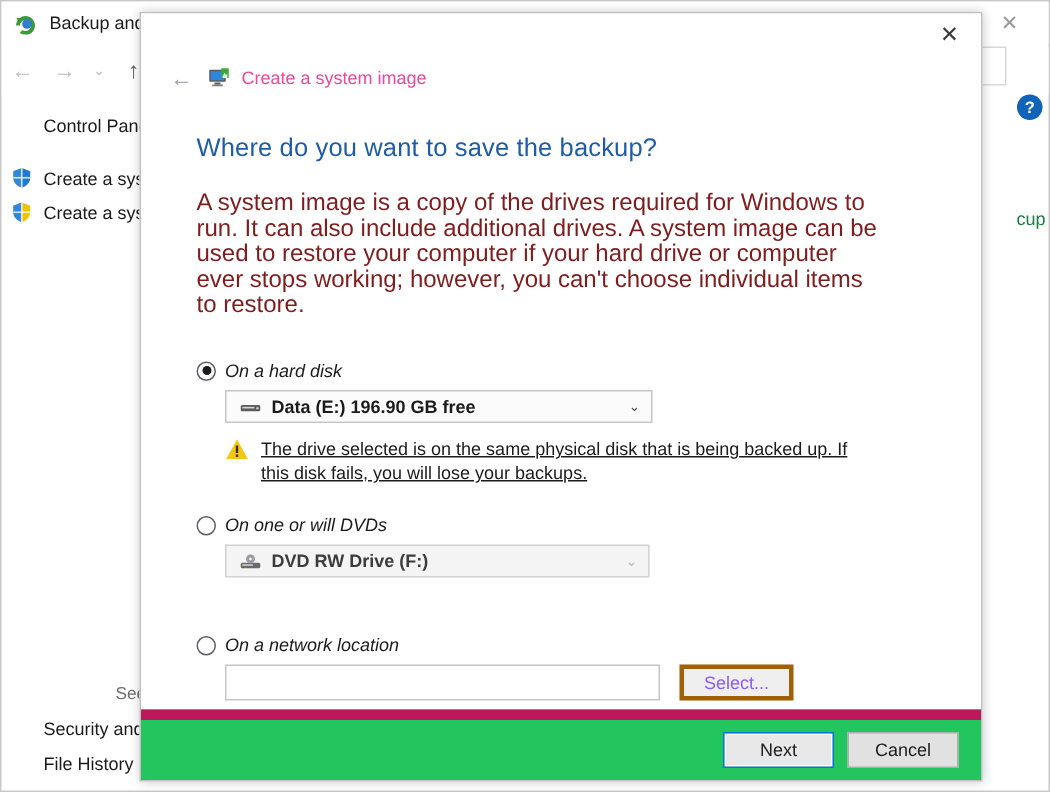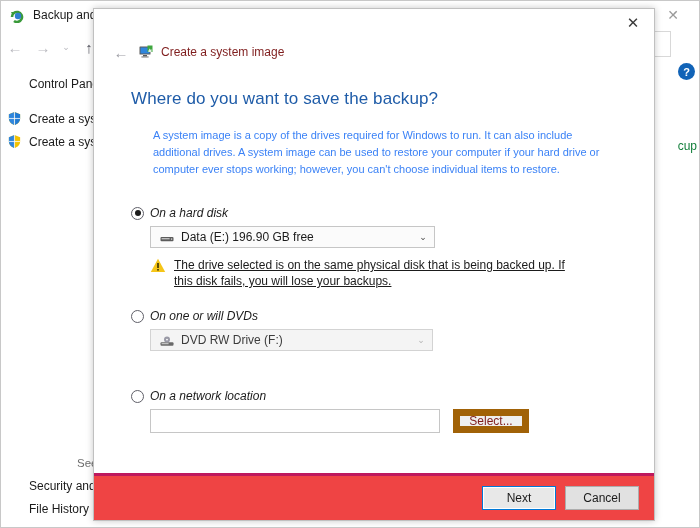--- a/index.html
+++ b/index.html
@@ -144,32 +144,32 @@
     position: relative; height: 26px;
     display: flex; align-items: center;
     padding-left: 14px;
   }
   .dlg-back {
     width: 26px; height: 22px;
     display: flex; align-items: center; justify-content: center;
     color: #9b9ba3; font-size: 15px;
   }
   .dlg-head-icon { width: 16px; height: 16px; margin-left: 4px; margin-right: 7px; flex:0 0 auto;}
-  .dlg-head-text { font-size: 12px; color: #7f1d1d; }
+  .dlg-head-text { font-size: 12px; color: #ec4899; }
 
   .dlg-body { position: relative; padding: 0 17px 0 0; }
 
   .dlg-h1 {
     margin: 24px 0 0 37px;
     font-size: 17px; color: #1f5ca8; font-weight: normal;
     letter-spacing: 0.1px;
   }
   .dlg-para {
-    margin: 18px 37px 0 59px;
-    font-size: 11px; color: #3b82f6; line-height: 17px;
+    margin: 18px 37px 0 37px;
+    font-size: 16px; color: #7f1d1d; line-height: 17px;
     width: 460px;
   }
 
   .opt-block { margin: 0 0 0 37px; }
   .radio-row { display: flex; align-items: center; font-style: italic; }
   .radio {
     width: 13px; height: 13px; border-radius: 50%;
     border: 1px solid #5f5f68; background: #ffffff;
     position: relative; flex: 0 0 auto; margin-right: 6px;
   }
@@ -185,21 +185,21 @@
     margin-left: 19px; margin-top: 6px;
     height: 22px;
     display: flex; align-items: center;
     border: 1px solid #c6c6c6;
     background: #fbfbfb;
   }
   .combo.wide { width: 285px; }
   .combo.narrow { width: 283px; }
   .combo.disabled { background: #f4f4f4; border-color: #d3d3d3; }
   .combo-icon { margin: 0 7px 0 9px; width: 14px; height: 12px; flex: 0 0 auto; }
-  .combo-text { font-size: 12px; color: #1b1b1b; flex: 1 1 auto; white-space: nowrap; }
+  .combo-text { font-size: 12px; color: #1b1b1b; flex: 1 1 auto; white-space: nowrap; font-weight: bold; }
   .combo.disabled .combo-text { color: #3c3c3c; }
   .combo-arrow {
     width: 22px; text-align: center; font-size: 9px; color: #4a4a4a;
     flex: 0 0 auto;
   }
   .combo.disabled .combo-arrow { color: #b5b5b5; }
 
   .warn-row {
     display: flex; margin: 9px 0 0 19px; width: 432px;
   }
@@ -209,30 +209,30 @@
   .net-row { display: flex; align-items: center; margin: 6px 0 0 19px; }
   .net-input {
     width: 290px; height: 24px;
     border: 1px solid #c6c6c6; background: #ffffff;
     font-family: "Liberation Sans", sans-serif; font-size: 12px;
     padding: 0 4px; color: #1b1b1b;
   }
   .btn-select {
     margin-left: 13px;
     width: 76px; height: 24px;
-    border: 7px solid #a16207; background: #efefef;
-    font-size: 12px; color: #7f1d1d;
+    border: 3px solid #a16207; background: #efefef;
+    font-size: 12px; color: #8b5cf6;
     display: flex; align-items: center; justify-content: center;
   }
 
   .dlg-footer {
     position: absolute; left: 0; bottom: 0;
     width: 100%; height: 47px;
-    background: #ef4444;
-    border-top: 3px solid #be185d;
+    background: #22c55e;
+    border-top: 7px solid #be185d;
     display: flex; align-items: center; justify-content: flex-end;
     padding-right: 15px;
     text-align: center;
   }
   .btn {
     width: 74px; height: 24px;
     font-size: 12px; color: #1b1b1b;
     display: flex; align-items: center; justify-content: center;
     background: #e1e1e1; border: 1px solid #adadad;
     margin-left: 9px;

